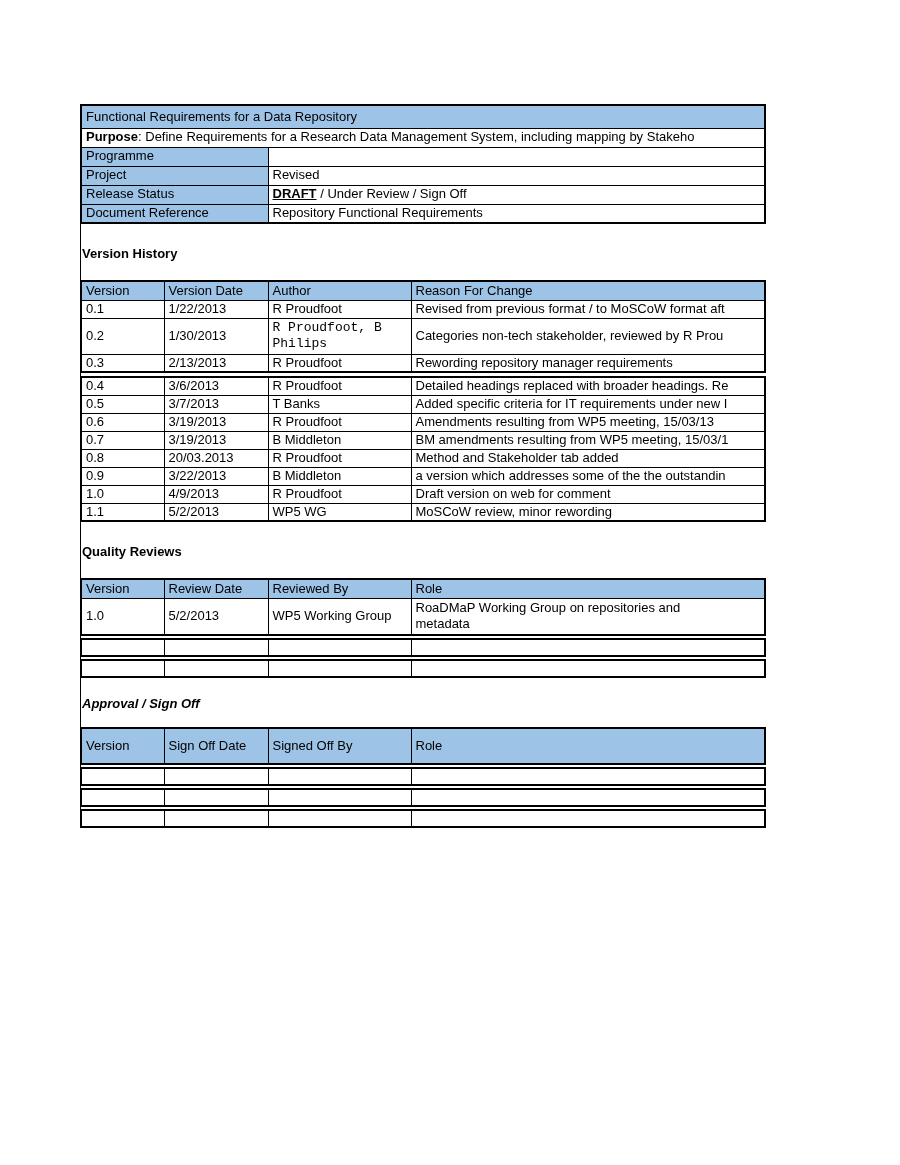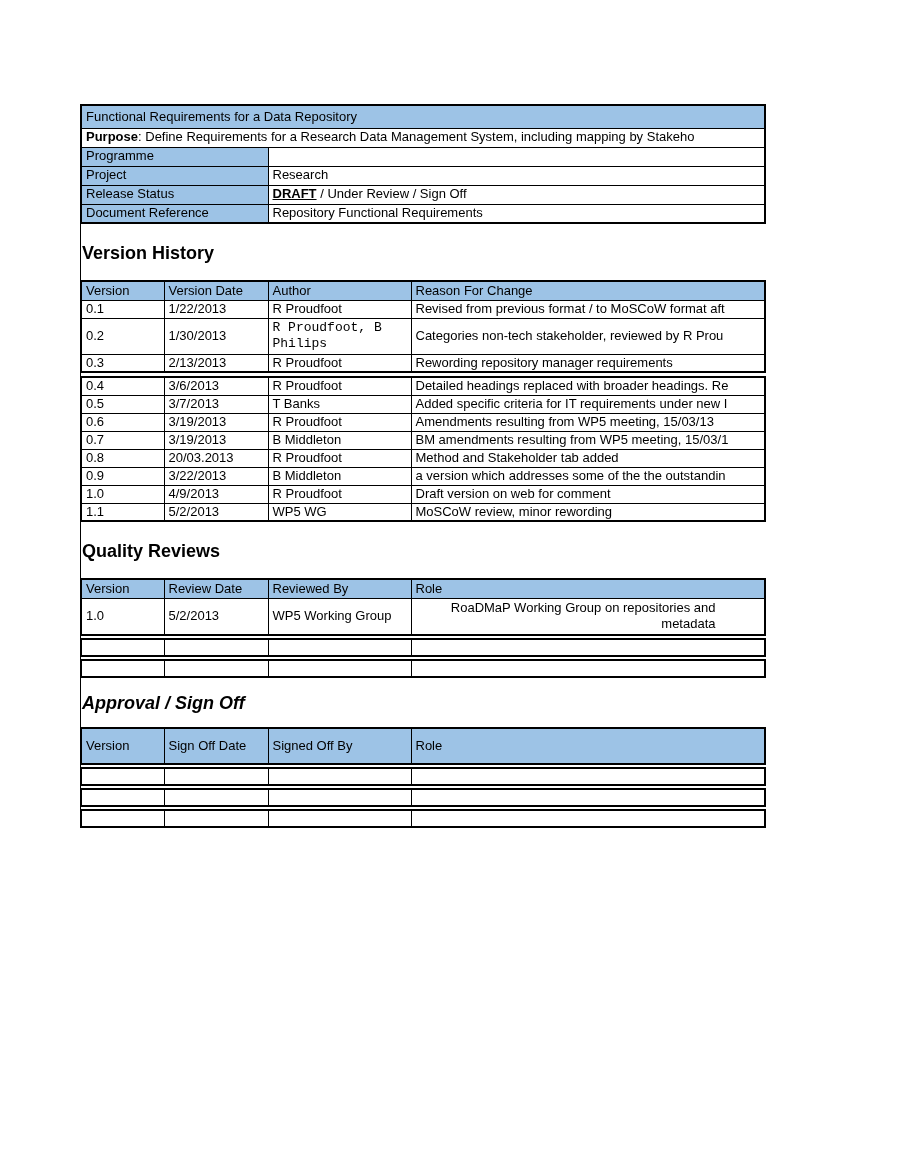--- a/index.html
+++ b/index.html
@@ -39,30 +39,30 @@
   .h23 { height: 23px; }
   .h19 { height: 19px; }
   .h18 { height: 18px; }
   .h36 { height: 36px; }
   .h37 { height: 37px; }
   .h17 { height: 17px; }
 
   .title-cell { font-size: 16px; font-weight: bold; }
 
   .heading-lg { font-size: 16px; font-weight: bold; margin: 19px 0 0 2px; line-height: 18px; }
-  .heading-sm { font-size: 18px; font-weight: bold; margin: 22px 0 0 2px; line-height: 15px; }
+  .heading-sm { font-size: 13px; font-weight: bold; margin: 22px 0 0 2px; line-height: 15px; }
 
   .mt-table { margin-top: 19px; }
   .mt-gap3 { margin-top: 3px; }
   .mt-gap2 { margin-top: 2px; }
   .mt-so { margin-top: 16px; }
   .heading-approval { margin-top: 18px; font-style: italic; }
 
   .wrap-author { max-width: 112px; display: block; font-family: Liberation Mono, monospace; }
-  .wrap-role { max-width: 300px; display: block; text-align: right; }
+  .wrap-role { max-width: 300px; display: block; }
 </style>
 </head>
 <body>
 
 <div class="page">
   <div class="sheet">
     <div class="left-line"></div>
 
     <table class="tbl">
       <colgroup>
@@ -75,21 +75,21 @@
       </tr>
       <tr class="h19">
         <td colspan="2" class="nowrap"><span class="bold">Purpose</span><span>: Define Requirements for a Research Data Management System, including mapping by Stakeho</span></td>
       </tr>
       <tr class="h19">
         <td class="fill bold nowrap">Programme</td>
         <td class="nowrap"></td>
       </tr>
       <tr class="h19">
         <td class="fill bold nowrap">Project</td>
-        <td class="nowrap">Research</td>
+        <td class="nowrap">Revised</td>
       </tr>
       <tr class="h19">
         <td class="fill bold nowrap">Release Status</td>
         <td class="nowrap"><span class="bold und">DRAFT</span><span> / Under Review / Sign Off</span></td>
       </tr>
       <tr class="h19">
         <td class="fill bold nowrap">Document Reference</td>
         <td class="nowrap">Repository Functional Requirements</td>
       </tr>
     </tbody>

